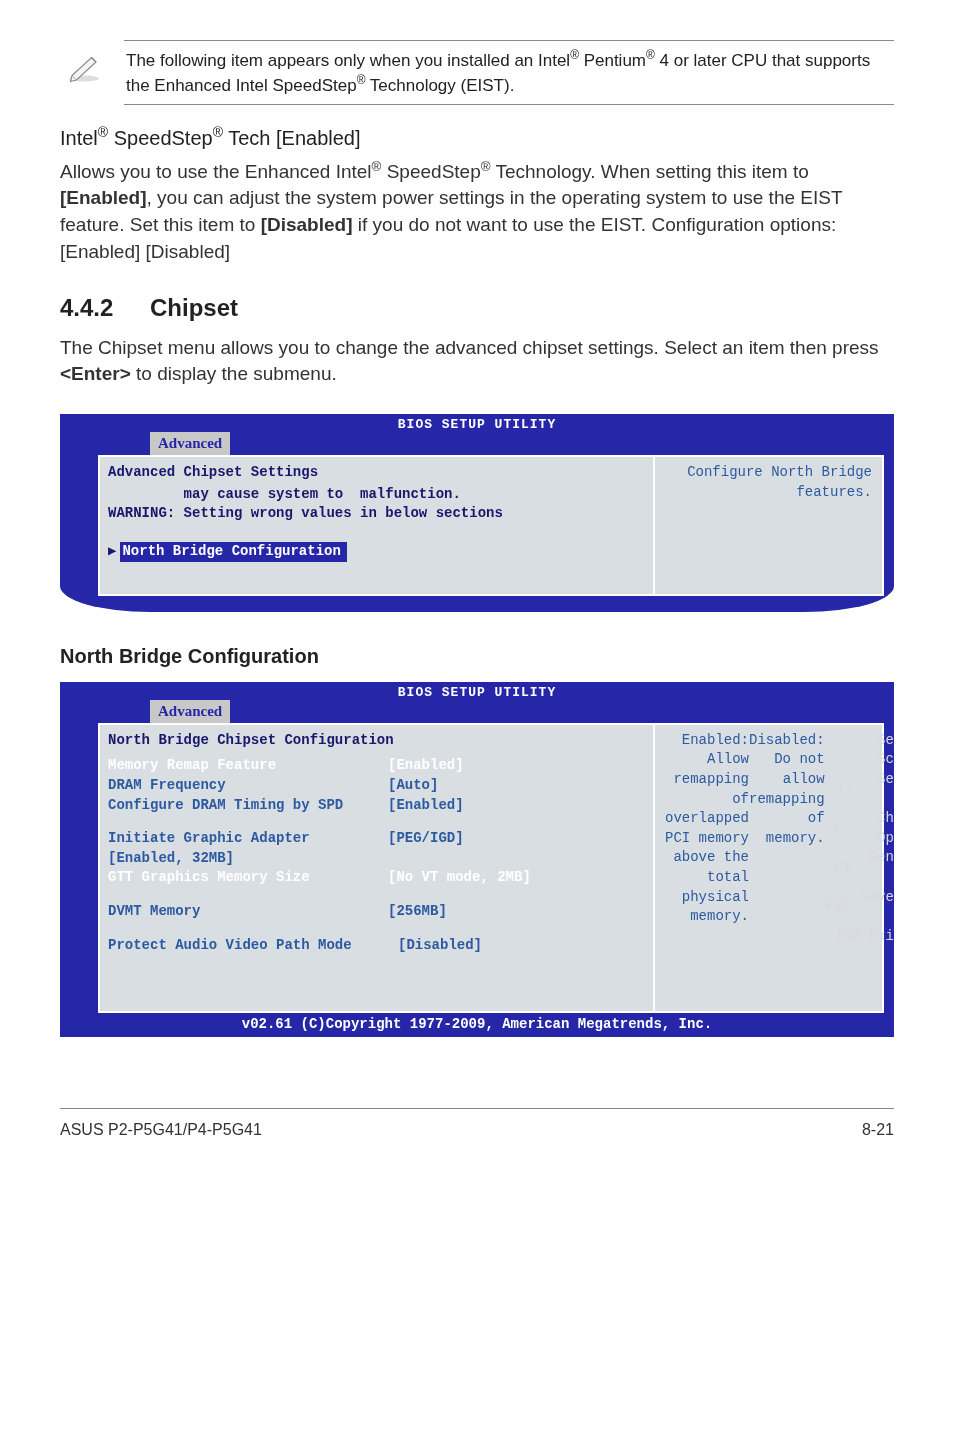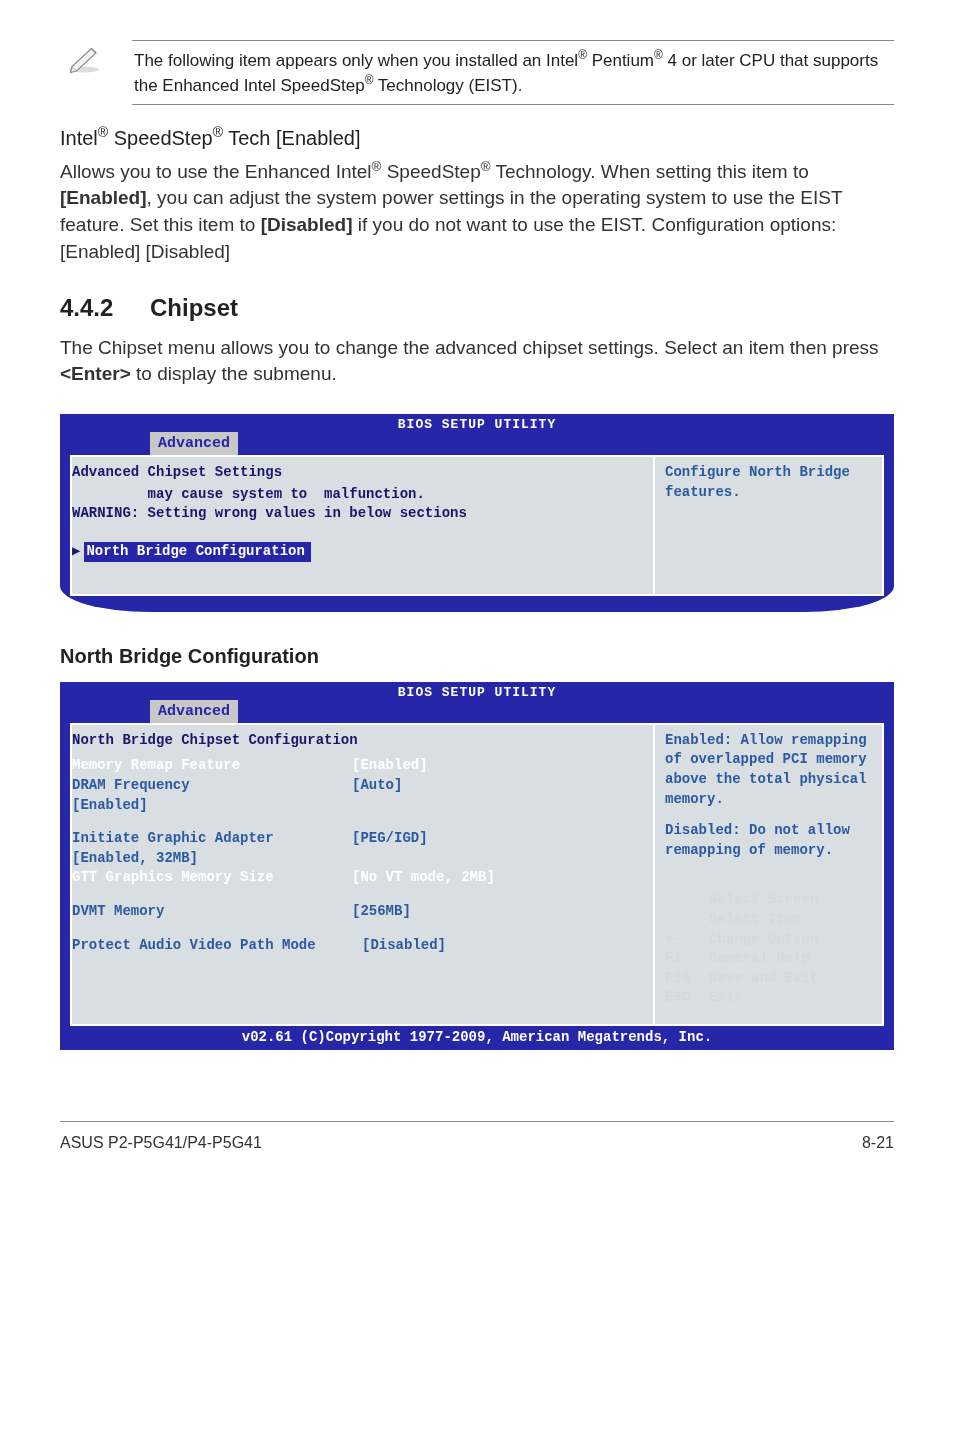--- a/index.html
+++ b/index.html
@@ -8,22 +8,22 @@
     background: #fff;
     color: #222;
     width: 954px;
     margin: 0 auto;
     padding: 40px 60px 30px 60px;
     font-size: 17px;
     line-height: 1.4;
   }
   .note-row {
     display: flex;
-    align-items: flex-start;
-    gap: 24px;
+    align-items: center;
+    gap: 16px;
     margin-bottom: 18px;
   }
   .note-icon {
     width: 48px;
     flex-shrink: 0;
     padding-top: 4px;
   }
   .note-text {
     border-top: 1px solid #888;
     border-bottom: 1px solid #888;
@@ -76,44 +76,46 @@
   }
   .bios-tabrow {
     display: flex;
     padding-left: 90px;
     margin-top: -3px;
   }
   .bios-tab {
     background: #c8c8c8;
     color: #2626a8;
     padding: 1px 8px;
-    font-family: Liberation Mono, monospace;
+    font-family: Liberation Serif, serif;
     font-weight: bold;
     font-size: 15px;
   }
   .bios-body {
     display: flex;
     padding: 0 10px 16px 10px;
     gap: 0;
   }
   .bios-left {
     flex: 1;
     background: #d9dee3;
     border: 2px solid #fff;
     border-right: 1px solid #fff;
-    padding: 6px 0;
+    padding: 6px 8px;
+    margin-left: 28px;
   }
   .bios-right {
     width: 230px;
     background: #d9dee3;
     border: 2px solid #fff;
     border-left: 1px solid #fff;
     padding: 6px 10px;
     color: #2c5aa0;
-    font-weight: bold;
+    font-weight: normal;
+    text-align: right;
   }
   .bios-heading-dark {
     color: #17176b;
     font-weight: bold;
     margin-bottom: 2px;
   }
   .bios-warn { color: #17176b; font-weight: bold; white-space: pre; }
   .bios-item-row {
     color: #fff;
     background: #2626a8;
@@ -220,20 +222,21 @@
 
       <div class="kv-row">
         <div class="kv-key white">Memory Remap Feature</div>
         <div class="kv-val white">[Enabled]</div>
       </div>
       <div class="kv-row">
         <div class="kv-key">DRAM Frequency</div>
         <div class="kv-val">[Auto]</div>
       </div>
       <div class="kv-row">
+        <div class="kv-key">Configure DRAM Timing by SPD</div>
         <div class="kv-val">[Enabled]</div>
       </div>
       <div style="height:14px"></div>
 
       <div class="kv-row">
         <div class="kv-key">Initiate Graphic Adapter</div>
         <div class="kv-val">[PEG/IGD]</div>
       </div>
       <div class="kv-row">
         <div class="kv-val">[Enabled, 32MB]</div>
@@ -250,21 +253,21 @@
       </div>
       <div style="height:14px"></div>
 
       <div class="kv-row">
         <div class="kv-key" style="width:290px">Protect Audio Video Path Mode</div>
         <div class="kv-val">[Disabled]</div>
       </div>
       <div style="height:50px"></div>
     </div>
 
-    <div class="bios-right" style="display:flex;flex-direction:column">
+    <div class="bios-right" style="display:flex;flex-direction:row">
       <div style="color:#2c5aa0">Enabled: Allow remapping of overlapped PCI memory above the total physical memory.</div>
       <div style="height:12px"></div>
       <div style="color:#2c5aa0">Disabled: Do not allow remapping of memory.</div>
       <div style="flex:1;min-height:30px"></div>
       <div>
         <div class="help-line">
             <div class="help-key">←→</div>
             <div class="help-txt">Select Screen</div>
           </div>
         <div class="help-line">

